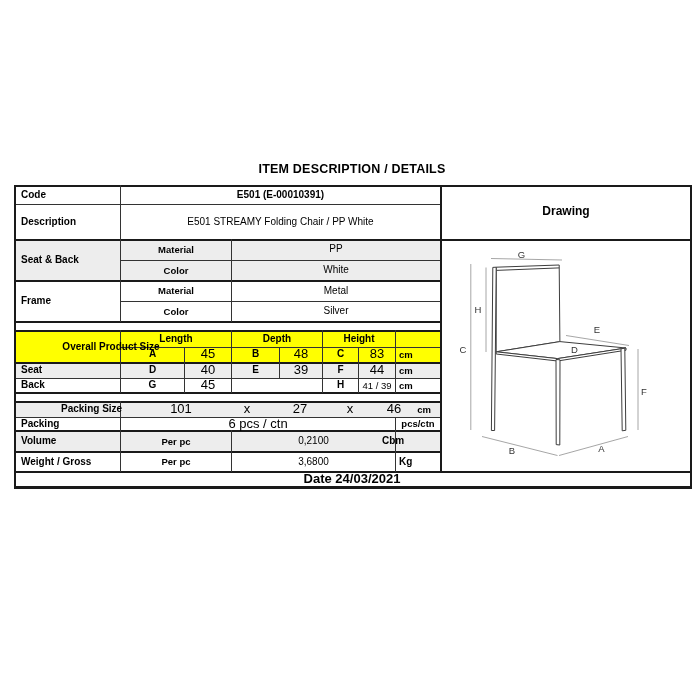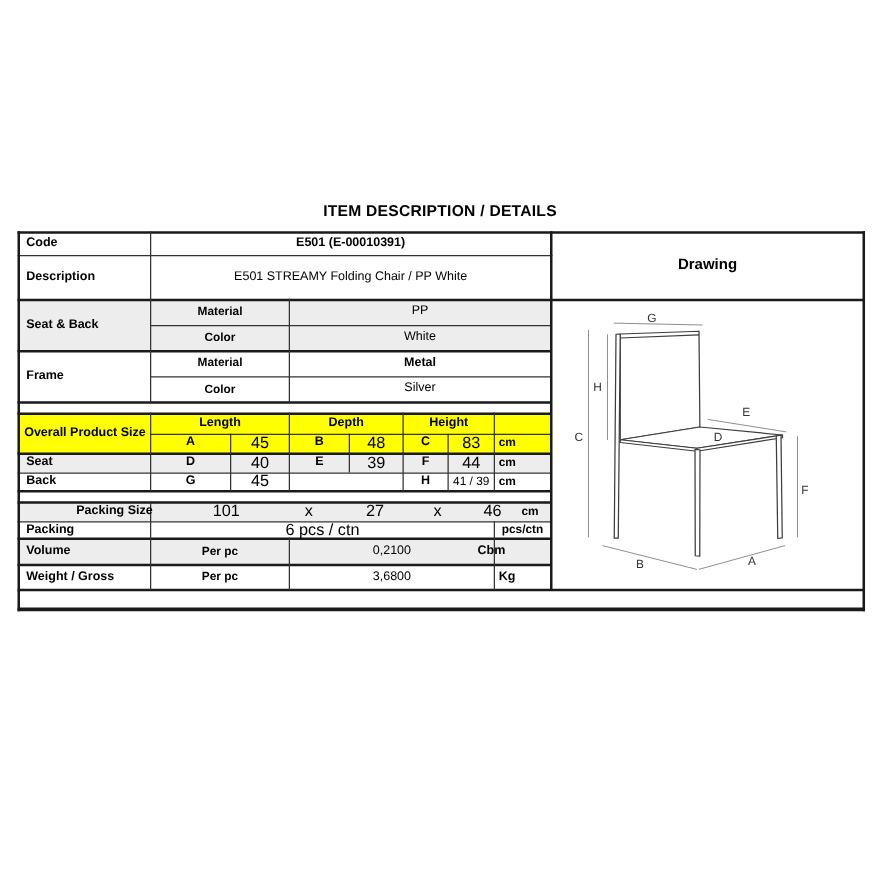--- a/index.html
+++ b/index.html
@@ -2,21 +2,21 @@
 <html><head>
 <meta charset="utf-8">
 <style>
   html,body{margin:0;padding:0;background:#fff;}
   .page{
     position:relative;width:700px;height:700px;background:#ffffff;overflow:hidden;
     font-family:"Liberation Sans","DejaVu Sans",sans-serif;color:#000;
   }
   .cell{position:absolute;display:flex;align-items:center;justify-content:center;
         white-space:nowrap;line-height:1.25;}
-  .cell.wrap{white-space:normal;text-align:left;}
+  .cell.wrap{white-space:normal;text-align:left;margin-left:43px;}
   .left{justify-content:flex-start;padding-left:5px;box-sizing:border-box;}
   .b{font-weight:bold;}
   .f12{font-size:12px;}
   .f11{font-size:10px;}
   .f10{font-size:13px;}
   .f9{font-size:9.5px;}
   .band{position:absolute;}
   .hline,.vline{position:absolute;background:#1a1a1a;}
   .thin{background:#333;}
   .title{
@@ -82,21 +82,21 @@
   <div class="cell f11" style="left:121px;top:205px;width:319px;height:34px;">E501 STREAMY Folding Chair / PP White</div>
 
   <div class="cell left b f11" style="left:16px;top:239px;width:104px;height:42px;">Seat &amp; Back</div>
   <div class="cell b f9" style="left:121px;top:239px;width:110px;height:21px;">Material</div>
   <div class="cell f11" style="left:232px;top:239px;width:208px;height:21px;">PP</div>
   <div class="cell b f9" style="left:121px;top:260px;width:110px;height:21px;">Color</div>
   <div class="cell f11" style="left:232px;top:260px;width:208px;height:21px;">White</div>
 
   <div class="cell left b f11" style="left:16px;top:281px;width:104px;height:41px;">Frame</div>
   <div class="cell b f9" style="left:121px;top:281px;width:110px;height:20px;">Material</div>
-  <div class="cell f11" style="left:232px;top:281px;width:208px;height:20px;font-weight:bold;">Metal</div>
+  <div class="cell f11" style="left:232px;top:281px;width:208px;height:20px;">Metal</div>
   <div class="cell b f9" style="left:121px;top:301px;width:110px;height:21px;">Color</div>
   <div class="cell f11" style="left:232px;top:301px;width:208px;height:21px;">Silver</div>
 
   <div class="cell wrap b f11" style="left:16px;top:331px;width:104px;height:31px;line-height:15px;">Overall Product Size</div>
   <div class="cell b f11" style="left:121px;top:331px;width:110px;height:16px;">Length</div>
   <div class="cell b f11" style="left:232px;top:331px;width:90px;height:16px;">Depth</div>
   <div class="cell b f11" style="left:323px;top:331px;width:72px;height:16px;">Height</div>
 
   <div class="cell b f11" style="left:121px;top:347px;width:63px;height:15px;">A</div>
   <div class="cell f10" style="left:185px;top:347px;width:46px;height:15px;">45</div>
@@ -137,20 +137,21 @@
   <div class="cell left b f11" style="left:16px;top:431px;width:104px;height:21px;">Volume</div>
   <div class="cell b f9" style="left:121px;top:431px;width:110px;height:21px;">Per pc</div>
   <div class="cell f11" style="left:232px;top:431px;width:163px;height:21px;">0,2100</div>
   <div class="cell left b f9" style="left:379px;top:431px;width:44px;height:21px;padding-left:3px;font-size:10px;">Cbm</div>
 
   <div class="cell left b f11" style="left:16px;top:452px;width:104px;height:20px;">Weight / Gross</div>
   <div class="cell b f9" style="left:121px;top:452px;width:110px;height:20px;">Per pc</div>
   <div class="cell f11" style="left:232px;top:452px;width:163px;height:20px;">3,6800</div>
   <div class="cell left b f9" style="left:396px;top:452px;width:44px;height:20px;padding-left:3px;font-size:10px;">Kg</div>
 
+  <div class="cell b f10" style="left:14px;top:472px;width:676px;height:14px;">Date 24/03/2021</div>
 
   <svg style="position:absolute;left:440px;top:240px;" width="250" height="232" viewBox="0 0 250 232">
     <g stroke="#8f8f8f" stroke-width="0.8" fill="none">
       <line x1="51" y1="18.5" x2="122" y2="20"></line>
       <line x1="46" y1="27.5" x2="46" y2="112"></line>
       <line x1="30.8" y1="24" x2="30.8" y2="190"></line>
       <line x1="126" y1="95.5" x2="189" y2="105.5"></line>
       <line x1="198" y1="109" x2="198" y2="190"></line>
       <line x1="42" y1="196.5" x2="117.5" y2="215.5"></line>
       <line x1="119" y1="215.5" x2="188" y2="196.5"></line>

